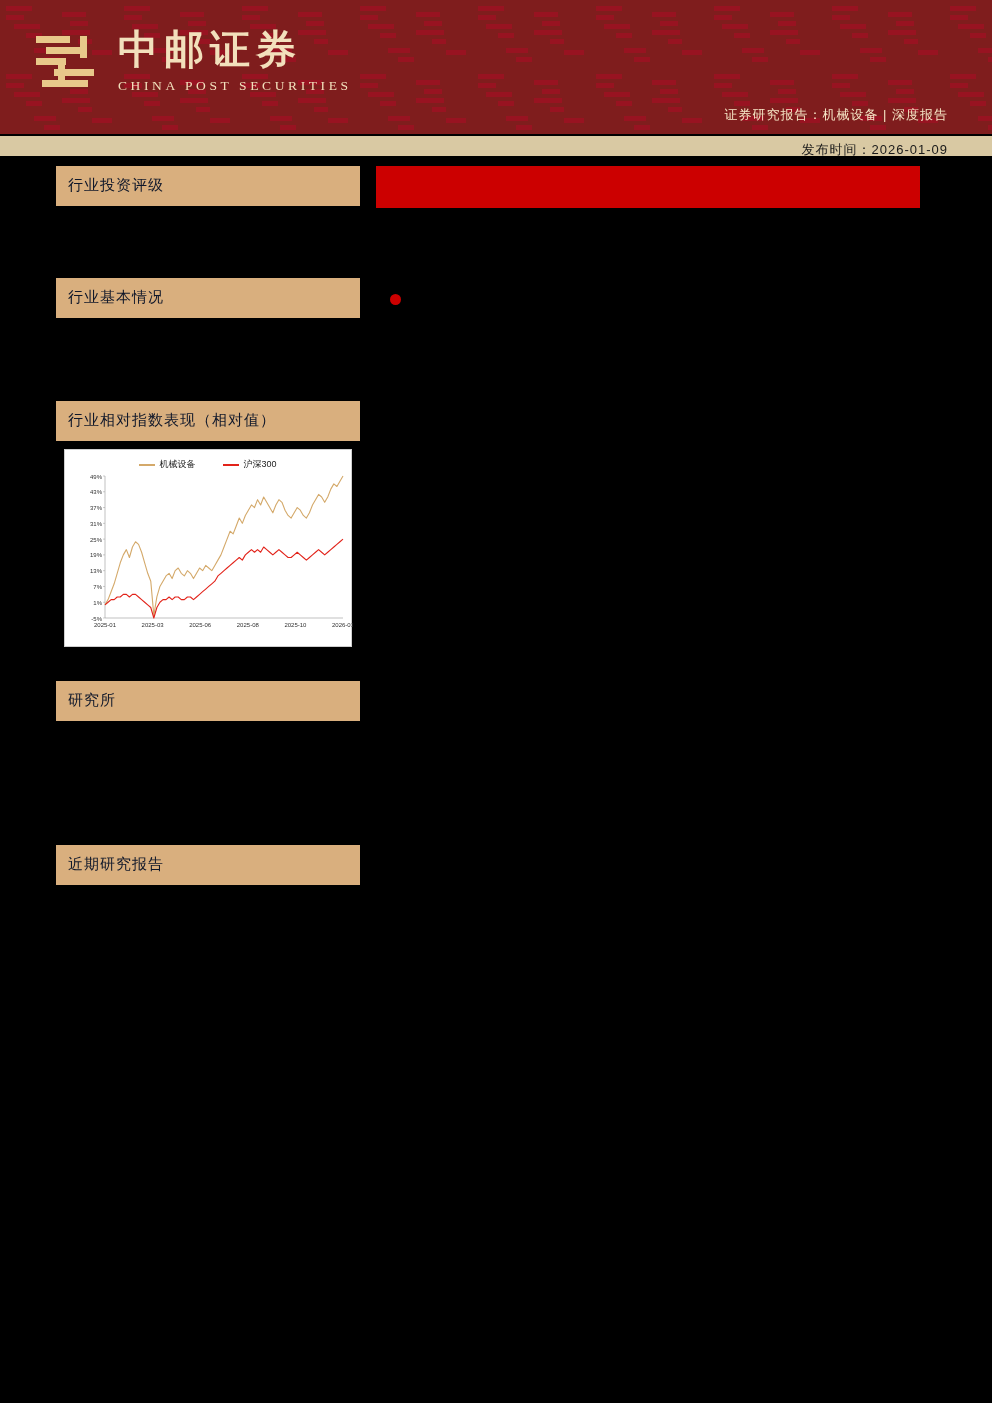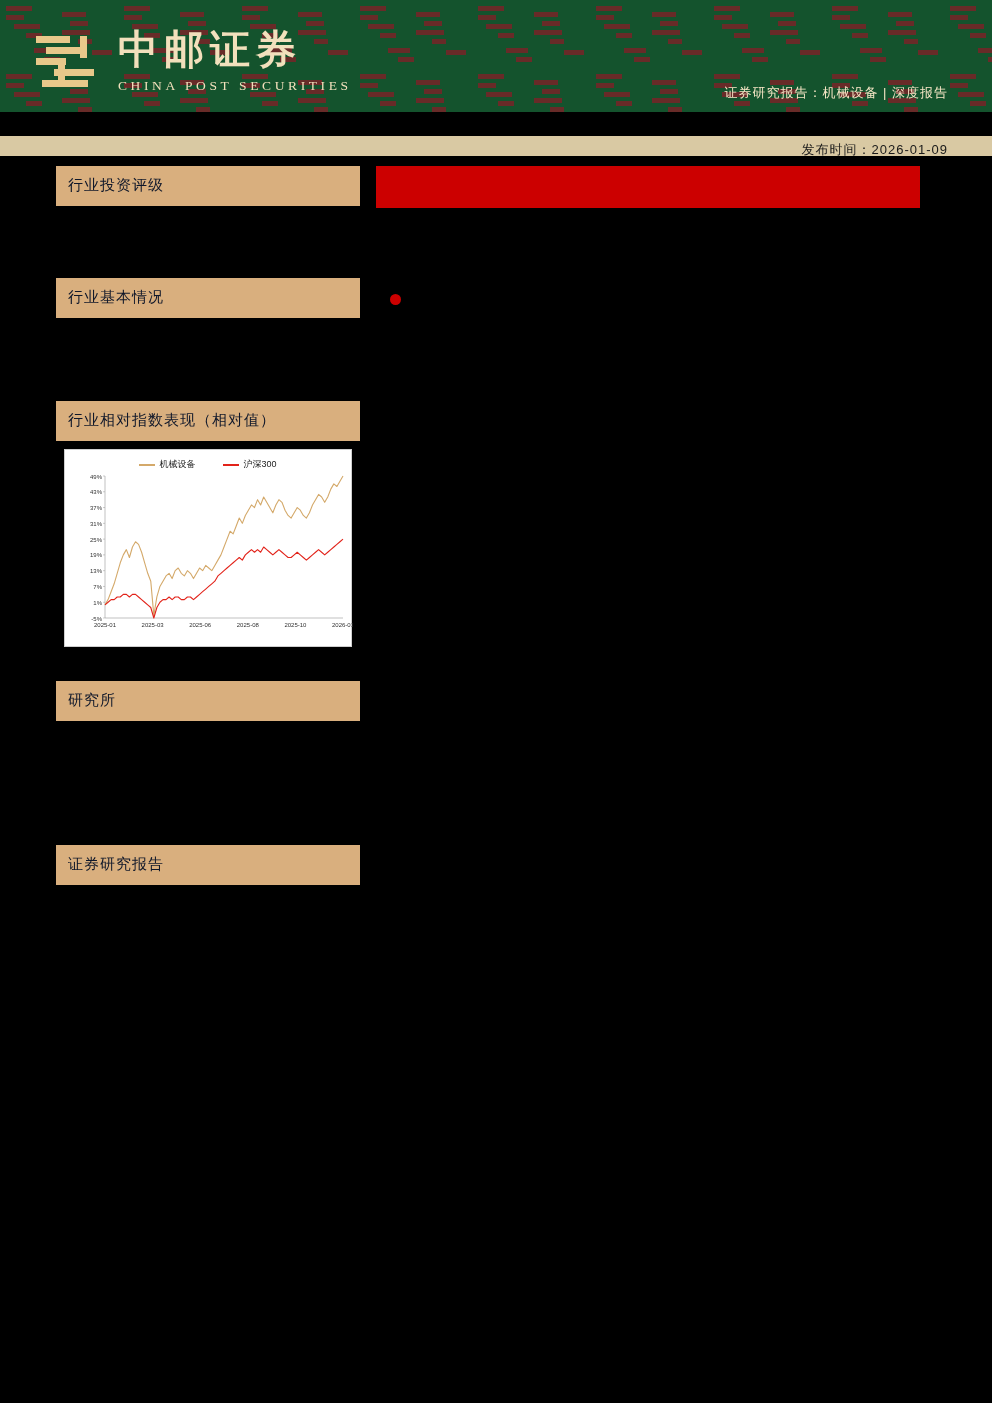--- a/index.html
+++ b/index.html
@@ -14,22 +14,22 @@
     font-family: "Liberation Serif", "DejaVu Serif", serif;
     overflow: hidden;
   }
 
   
   .header {
     position: absolute;
     left: 0;
     top: 0;
     width: 992px;
-    height: 112px;
-    background: #14532d;
+    height: 134px;
+    background: #7f1d1d;
     overflow: hidden;
   }
   .header-pattern {
     position: absolute;
     inset: 0;
     opacity: 0.55;
   }
   .logo-block {
     position: absolute;
     left: 36px;
@@ -225,21 +225,21 @@
 
 <div class="section-head" id="sec-index">
   <div class="title">行业相对指数表现（相对值）</div>
 </div>
 
 <div class="section-head" id="sec-inst">
   <div class="title">研究所</div>
 </div>
 
 <div class="section-head" id="sec-recent">
-  <div class="title">证券研究报告</div>
+  <div class="title">近期研究报告</div>
 </div>
 
 <div class="chart-box">
   <div class="chart-legend">
     <div class="legend-item">
       <span class="legend-swatch" style="background:#D4A96A"></span>
       <span>机械设备</span>
     </div>
     <div class="legend-item">
       <span class="legend-swatch" style="background:#E2231A"></span>

